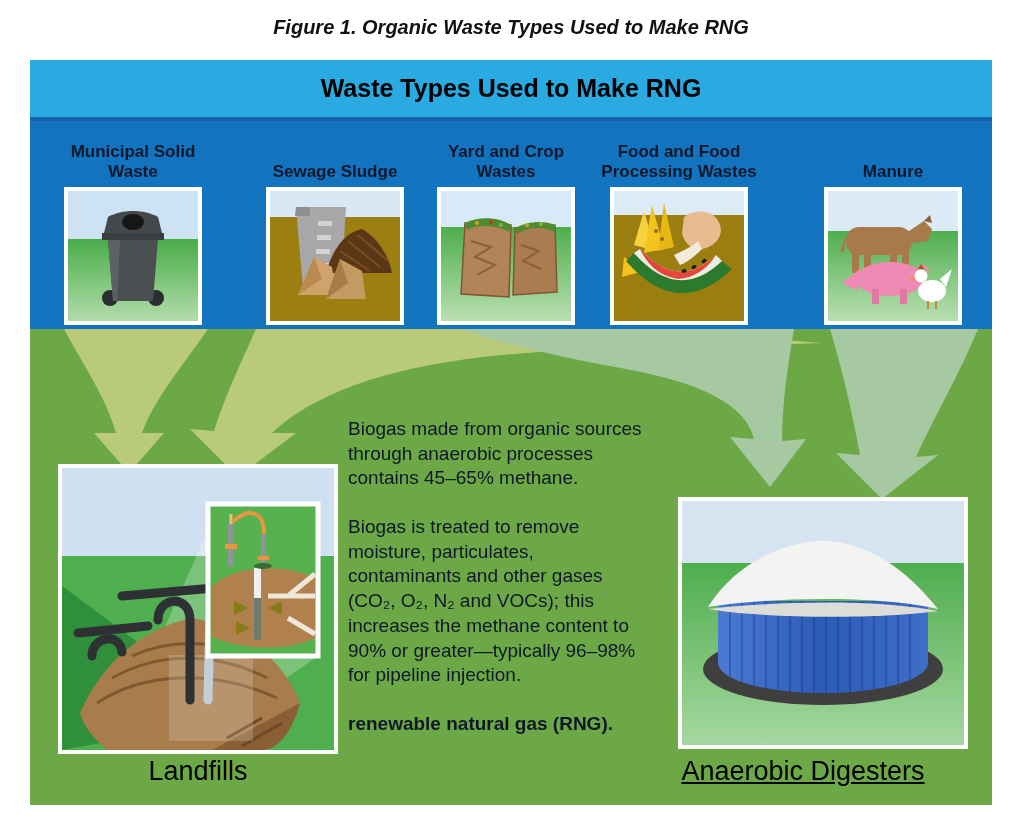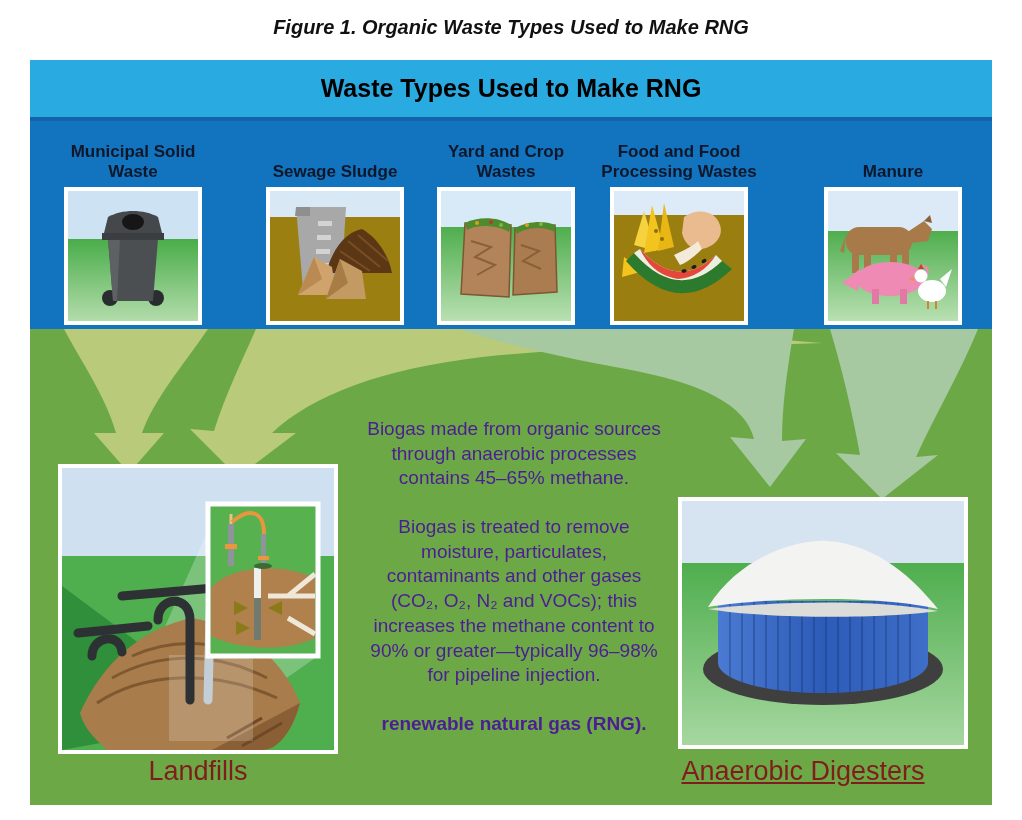--- a/index.html
+++ b/index.html
@@ -20,25 +20,25 @@
   .t2 .tile{left:236px} .t2 .tile-label{left:210px}
   .t3 .tile{left:407px} .t3 .tile-label{left:381px}
   .t4 .tile{left:580px} .t4 .tile-label{left:554px}
   .t5 .tile{left:794px} .t5 .tile-label{left:768px}
   .green-section{position:relative;height:476px;background:#6ca946;overflow:hidden;}
   .arrows{position:absolute;left:0;top:0;}
   .panel{position:absolute;border:4px solid #fff;}
   .panel svg{display:block;}
   .panel.left{left:28px;top:135px;width:272px;height:282px;background:#cfe0f0;}
   .panel.right{left:648px;top:168px;width:282px;height:244px;background:#d6e4f1;}
-  .info-text{position:absolute;left:318px;top:88px;width:332px;text-align:center;
-        color:#4c1d95;font-size:19px;line-height:1.3;}
+  .info-text{position:absolute;left:318px;top:88px;width:332px;text-align:left;
+        color:#0f172a;font-size:19px;line-height:1.3;}
   .info-text p{margin:0 0 24px;white-space:pre-line;}
   .info-text strong{display:block;font-weight:bold;}
-  .dest-label{position:absolute;top:427px;color:#7f1d1d;font-size:27px;text-align:center;}
+  .dest-label{position:absolute;top:427px;color:#000000;font-size:27px;text-align:center;}
   .left-label{left:28px;width:280px;}
   .right-label{left:628px;width:290px;text-decoration:underline;}
 </style>
 </head>
 <body>
 
 <div class="page">
   <div class="figure-title">Figure 1. Organic Waste Types Used to Make RNG</div>
 
   <div class="graphic">

